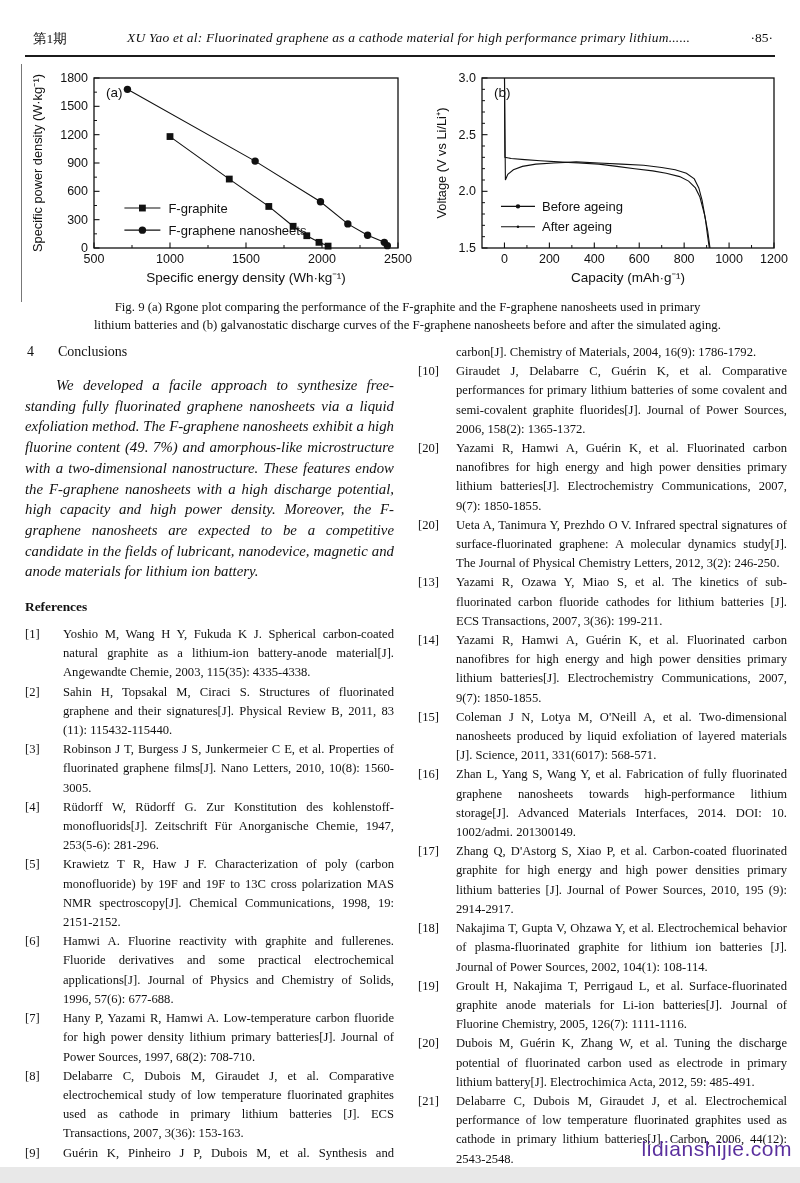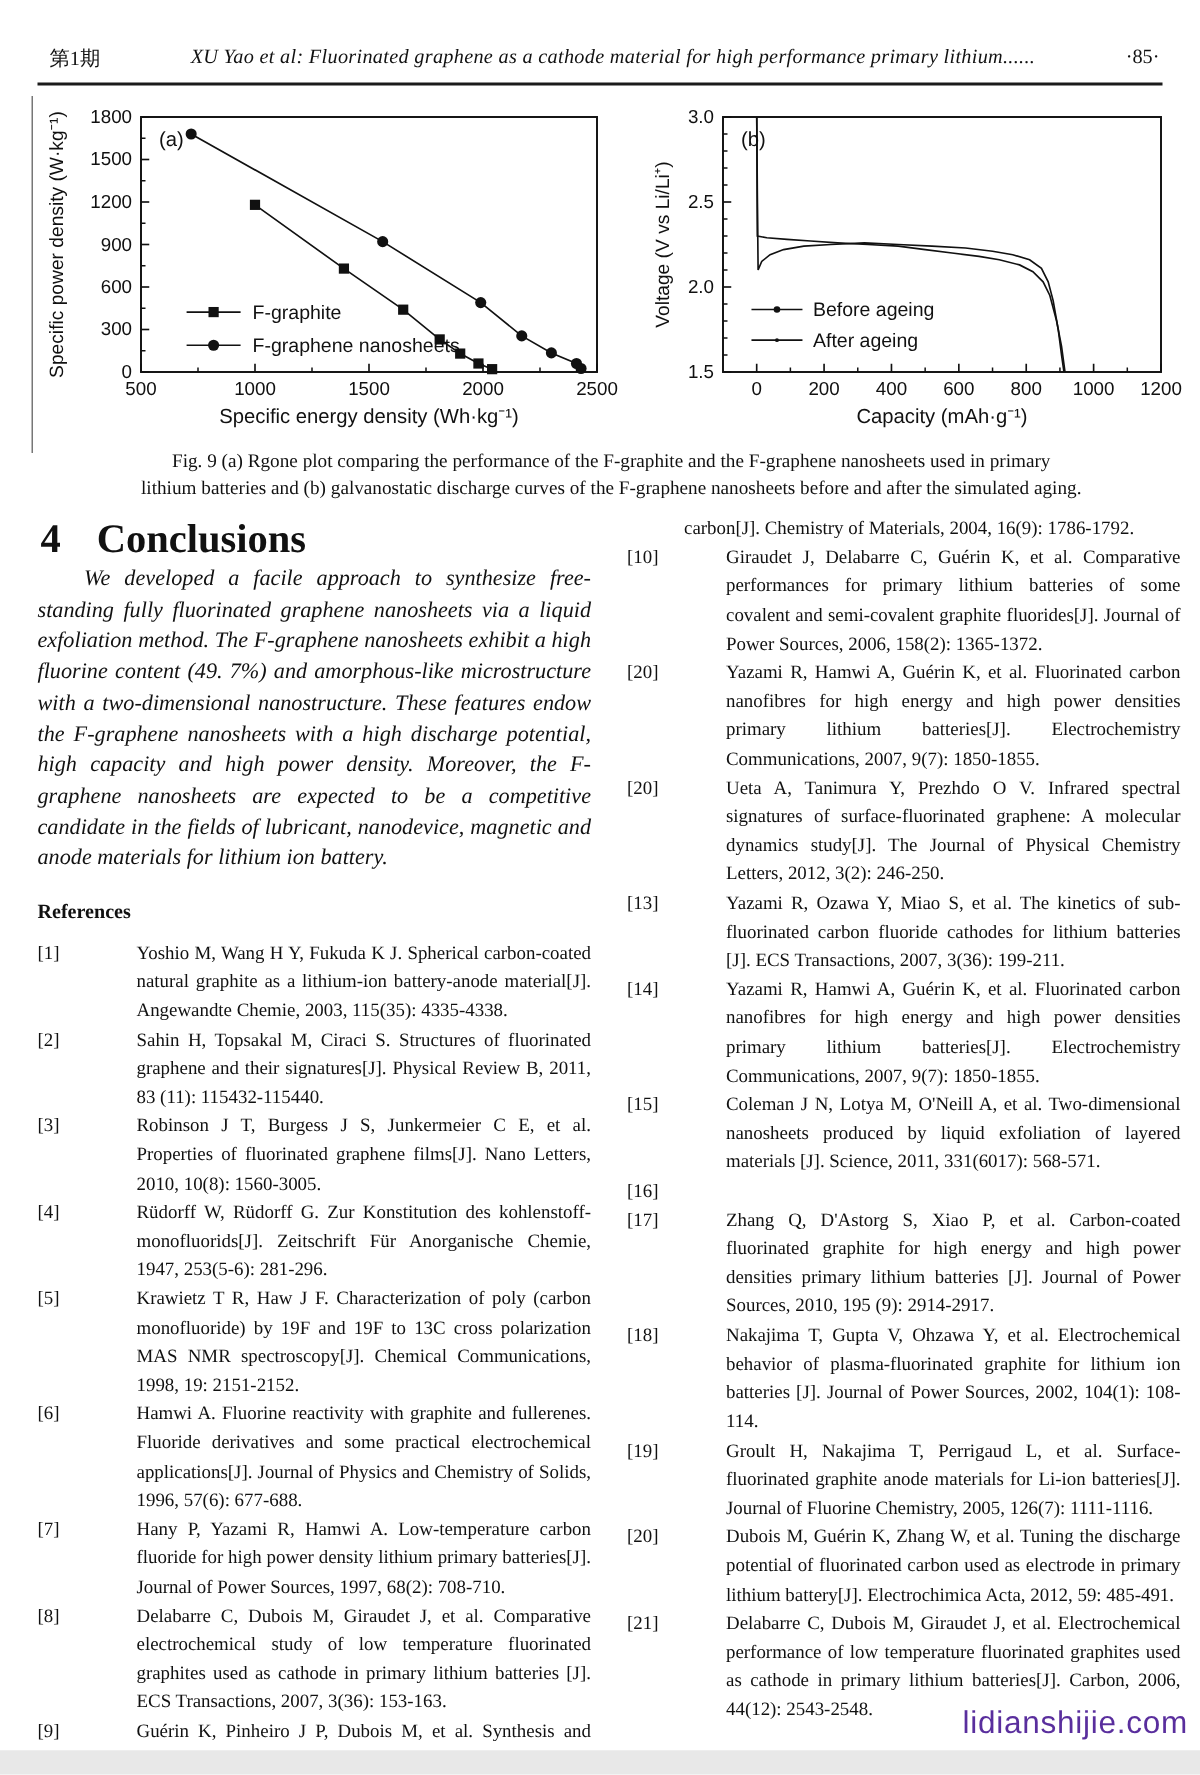--- a/index.html
+++ b/index.html
@@ -13,25 +13,25 @@
   .header .pagenum{flex:0 0 auto;font-weight:normal;padding-right:2px;}
   
   .figure-edge-line{position:absolute;left:21px;top:64px;width:1px;height:238px;background:#777;}
   .figure-row{position:absolute;top:66px;left:28px;right:6px;display:flex;justify-content:space-between;}
   svg text{fill:#111;}
   .caption{position:absolute;top:299px;left:45px;right:30px;text-align:center;
            font-size:12.8px;line-height:17.5px;}
   
   .columns{position:absolute;top:338px;left:25px;right:13px;display:flex;gap:24px;}
   .col{width:369px;flex:0 0 369px;}
-  .concl-heading{font-size:27px;margin:6px 0 1px 2px;font-weight:700;}
+  .concl-heading{font-size:14px;margin:6px 0 15px 2px;font-weight:400;}
   .concl-heading .num{margin-right:24px;}
   .para{font-size:14.8px;line-height:20.7px;text-align:justify;text-indent:2.1em;font-style:italic;}
   .refs-heading{font-weight:bold;font-size:13.4px;margin:17px 0 10px 0;}
-  .ref-item{display:flex;font-size:12.6px;line-height:19.2px;gap:28px;}
+  .ref-item{display:flex;font-size:12.6px;line-height:19.2px;}
   .ref-num{flex:0 0 30px;margin-right:8px;}
   .ref-text{flex:1 1 auto;text-align:justify;}
   .continuation{padding-left:38px;font-size:12.6px;line-height:19.2px;margin-top:5px;text-align:justify;}
   .right-col .ref-item{margin-top:0;}
   .watermark{position:absolute;top:1137px;right:8px;font-family:"Liberation Sans",sans-serif;
              font-size:21px;color:#3ba0bf;opacity:.92;letter-spacing:.5px;}
 </style>
 </head>
 <body>
 
@@ -237,20 +237,21 @@
           <div class="ref-item">
             <span class="ref-num">[14]</span>
             <span class="ref-text">Yazami R, Hamwi A, Guérin K, et al. Fluorinated carbon nanofibres for high energy and high power densities primary lithium batteries[J]. Electrochemistry Communications, 2007, 9(7): 1850-1855.</span>
           </div>
           <div class="ref-item">
             <span class="ref-num">[15]</span>
             <span class="ref-text">Coleman J N, Lotya M, O'Neill A, et al. Two-dimensional nanosheets produced by liquid exfoliation of layered materials [J]. Science, 2011, 331(6017): 568-571.</span>
           </div>
           <div class="ref-item">
             <span class="ref-num">[16]</span>
+            <span class="ref-text">Zhan L, Yang S, Wang Y, et al. Fabrication of fully fluorinated graphene nanosheets towards high-performance lithium storage[J]. Advanced Materials Interfaces, 2014. DOI: 10. 1002/admi. 201300149.</span>
           </div>
           <div class="ref-item">
             <span class="ref-num">[17]</span>
             <span class="ref-text">Zhang Q, D'Astorg S, Xiao P, et al. Carbon-coated fluorinated graphite for high energy and high power densities primary lithium batteries [J]. Journal of Power Sources, 2010, 195 (9): 2914-2917.</span>
           </div>
           <div class="ref-item">
             <span class="ref-num">[18]</span>
             <span class="ref-text">Nakajima T, Gupta V, Ohzawa Y, et al. Electrochemical behavior of plasma-fluorinated graphite for lithium ion batteries [J]. Journal of Power Sources, 2002, 104(1): 108-114.</span>
           </div>
           <div class="ref-item">

